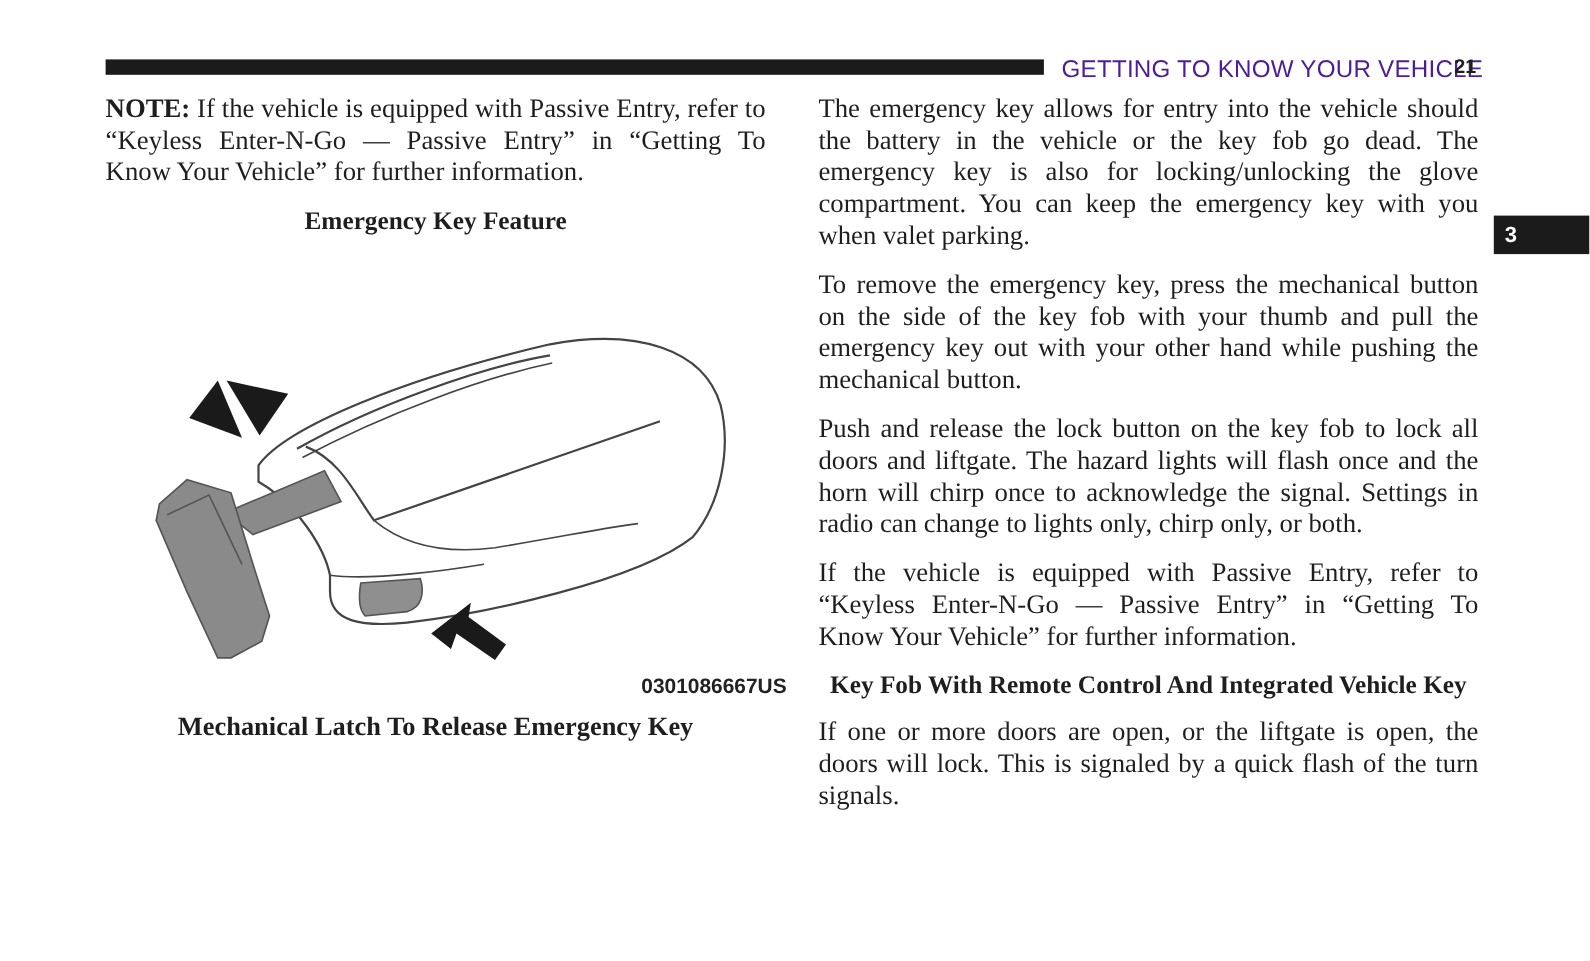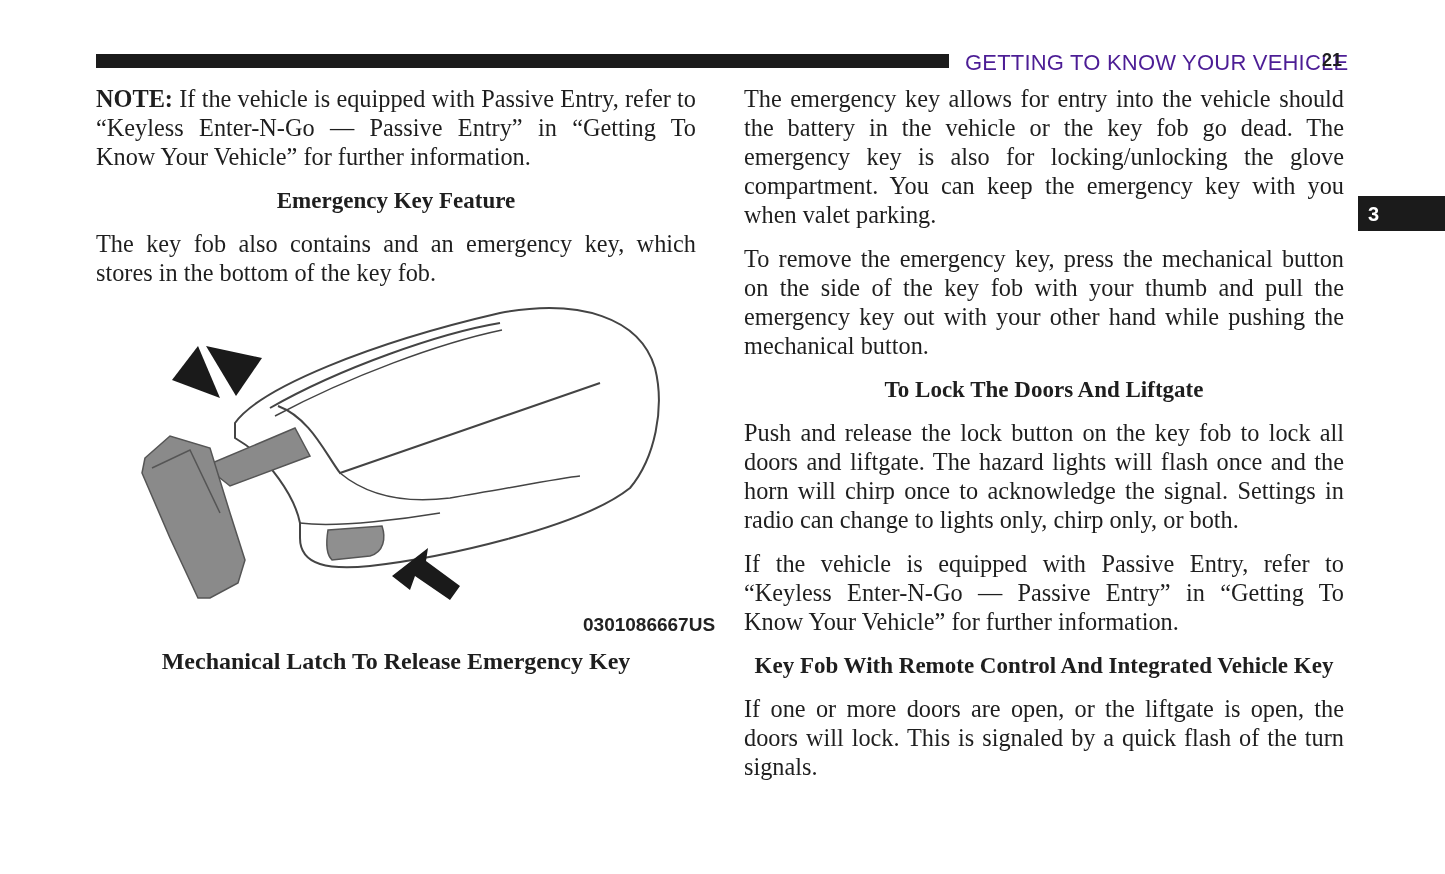--- a/index.html
+++ b/index.html
@@ -36,21 +36,20 @@
 <div class="header-page">21</div>
 <div class="chapter-tab">
     <span>3</span>
   </div>
 
 <div class="col col-left">
   <p class="para">
     <span class="note-label">NOTE:</span><span> If the vehicle is equipped with Passive Entry, refer to “Keyless Enter-N-Go — Passive Entry” in “Getting To Know Your Vehicle” for further information.</span>
   </p>
   <div class="heading">Emergency Key Feature</div>
-  <p class="para">The key fob also contains and an emergency key, which stores in the bottom of the key fob.</p>
 </div>
 
 <div class="figure">
   <svg width="590" height="340" viewBox="0 0 590 340">
 
     <path d="M125 125 C150 90 260 45 390 15 C470 0 530 20 545 70 C555 110 545 160 520 190 C470 230 330 260 260 268 C220 272 190 268 190 240 L190 225 C185 200 160 160 125 140 Z" fill="#fff" stroke="#444" stroke-width="2"></path>
     <path d="M160 110 C230 70 330 35 390 25" fill="none" stroke="#444" stroke-width="2"></path>
     <path d="M165 118 C240 78 330 45 392 32" fill="none" stroke="#444" stroke-width="1.5"></path>
     <path d="M168 108 C200 120 215 155 230 175 C300 150 420 110 490 85" fill="none" stroke="#444" stroke-width="2"></path>
     <path d="M230 175 C260 200 300 205 340 200 C400 190 450 180 470 178" fill="none" stroke="#444" stroke-width="1.5"></path>
@@ -68,18 +67,17 @@
 
     <polygon points="282,278 318,250 316,263 350,288 340,302 305,278 300,292" fill="#1a1a1a"></polygon>
   </svg>
 </div>
 <div class="figure-id">0301086667US</div>
 <div class="caption">Mechanical Latch To Release Emergency Key</div>
 
 <div class="col col-right">
   <p class="para">The emergency key allows for entry into the vehicle should the battery in the vehicle or the key fob go dead. The emergency key is also for locking/unlocking the glove compartment. You can keep the emergency key with you when valet parking.</p>
   <p class="para">To remove the emergency key, press the mechanical button on the side of the key fob with your thumb and pull the emergency key out with your other hand while pushing the mechanical button.</p>
-  <div class="heading">To Lock The Doors And Liftgate</div>
   <p class="para">Push and release the lock button on the key fob to lock all doors and liftgate. The hazard lights will flash once and the horn will chirp once to acknowledge the signal. Settings in radio can change to lights only, chirp only, or both.</p>
   <p class="para">If the vehicle is equipped with Passive Entry, refer to “Keyless Enter-N-Go — Passive Entry” in “Getting To Know Your Vehicle” for further information.</p>
   <div class="heading">Key Fob With Remote Control And Integrated Vehicle Key</div>
   <p class="para">If one or more doors are open, or the liftgate is open, the doors will lock. This is signaled by a quick flash of the turn signals.</p>
 </div>
 
 </body></html>

